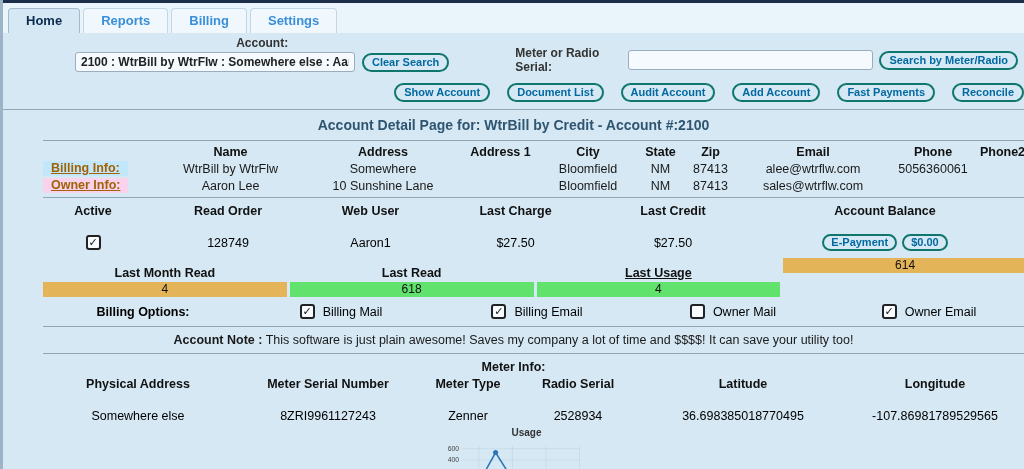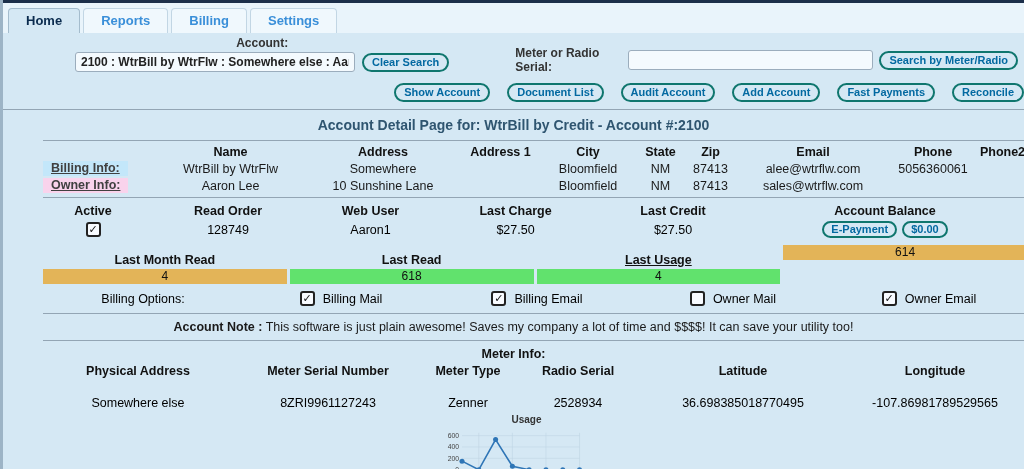--- a/index.html
+++ b/index.html
@@ -42,41 +42,41 @@
   .hr.inner { width: 984px; margin-left: 40px; }
 
   .page-title { text-align: center; font-weight: bold; font-size: 14px; color: #2f5570;
                 margin: 7px 0 7px; }
 
   .contact-grid { display: grid; grid-template-columns: 115px 145px 160px 75px 100px 45px 55px 150px 90px 49px;
                   margin: 4px 0 4px 40px; font-size: 12.5px; row-gap: 2px; align-items: center; }
   .cg-h { font-weight: bold; text-align: center; color: #111; }
   .cg-c { text-align: center; color: #1a1a1a; }
   .row-label { justify-self: start; padding: 0 8px 1px; font-weight: bold; font-size: 12.5px;
-               text-decoration: underline; color: #404040; cursor: pointer; }
+               text-decoration: underline; color: #a16207; cursor: pointer; }
 
   .status-grid { display: grid; grid-template-columns: 100px 170px 115px 175px 140px 284px;
-                 margin: 6px 16px 0 40px; text-align: center; font-size: 12.5px; row-gap: 3px;
+                 margin: 6px 16px 0 40px; text-align: center; font-size: 12.5px; row-gap: 16px;
                  align-items: center; }
   .sg-h { font-weight: bold; color: #111; }
   .checkbox { display: inline-block; width: 15px; height: 15px; border: 2px solid #222;
               border-radius: 3px; background: #f8fbff; line-height: 11px; font-size: 11px;
               font-weight: bold; text-align: center; color: #111; cursor: pointer; }
   .balance-btns { display: flex; gap: 5px; justify-content: center; }
   .pill.sm { padding: 0 7px 1px; }
 
   .readings-grid { display: grid; grid-template-columns: repeat(4, 1fr); column-gap: 3px;
                    width: 984px; margin: 7px 0 0 40px; }
   .rd-h { text-align: center; font-weight: bold; font-size: 12.5px; margin-bottom: 2px; color: #111; margin-top: 8px; }
   .rd-h.link { text-decoration: underline; cursor: pointer; }
   .rd-bar { height: 15px; line-height: 15px; text-align: center; font-size: 12px; color: #111; }
 
   .options-row { display: grid; grid-template-columns: 200px repeat(4, 196px);
                  margin: 7px 0 7px 40px; align-items: center; font-size: 12.5px; }
-  .opt-label { font-weight: normal; text-align: center; }
+  .opt-label { font-weight: bold; text-align: center; }
   .opt { display: flex; align-items: center; gap: 8px; justify-content: center; }
 
   .note-row { text-align: center; font-size: 12.5px; margin: 6px 0 6px; color: #1a1a1a; }
   .note-label { font-weight: bold; }
 
   .meter-title { text-align: center; font-weight: bold; font-size: 12.5px; margin-top: 6px; color: #111; }
   .meter-grid { display: grid; grid-template-columns: 190px 190px 90px 130px 200px 184px;
                 margin: 3px 0 0 40px; text-align: center; font-size: 12.5px; row-gap: 18px; }
   .mg-h { font-weight: bold; color: #111; }
 

